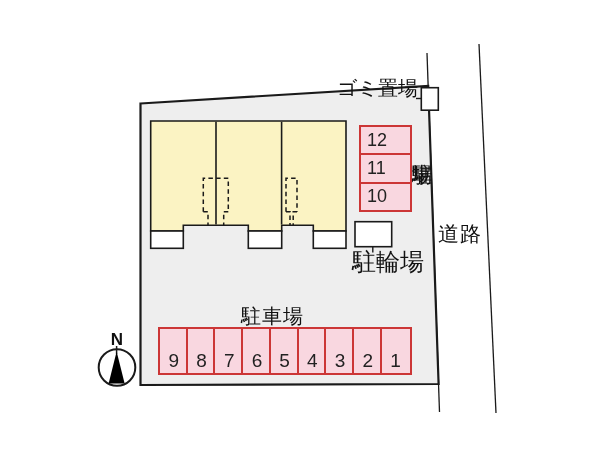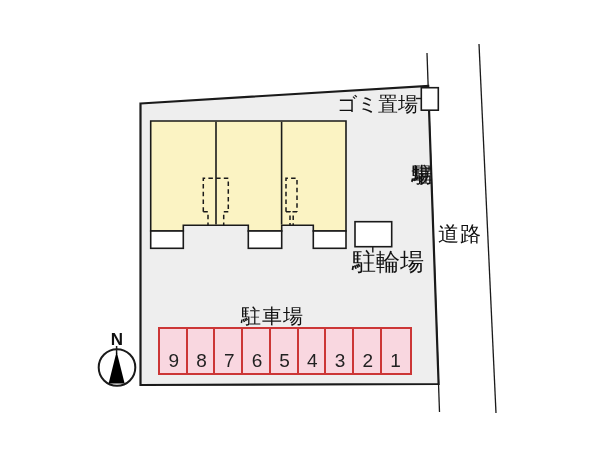--- a/index.html
+++ b/index.html
@@ -2,21 +2,21 @@
 <html><head>
 <meta charset="utf-8">
 <style>
   html,body{margin:0;padding:0;background:#ffffff;}
   #canvas{
     position:relative;width:600px;height:450px;background:#ffffff;overflow:hidden;
     font-family:"Liberation Sans","DejaVu Sans",sans-serif;color:#111;
   }
   #shapes{position:absolute;left:0;top:0;}
   .lbl{position:absolute;white-space:nowrap;color:#111;}
-  .lbl-garbage{left:337px;top:91px;font-size:20px;letter-spacing:0px;text-align:right;}
+  .lbl-garbage{left:337px;top:75px;font-size:20px;letter-spacing:0px;text-align:right;}
   .lbl-road{left:438px;top:220px;font-size:21px;letter-spacing:1px;font-family:Liberation Mono, monospace;}
   .lbl-parking-right{
     left:411px;top:146px;font-size:21px;line-height:22px;
     writing-mode:vertical-rl;text-orientation:upright;letter-spacing:1px;
   }
   .lbl-bicycle{left:352px;top:246px;font-size:24px;}
   .lbl-parking-bottom{left:241px;top:303px;font-size:20px;letter-spacing:1px;}
   .lbl-north{left:105px;top:330px;width:24px;text-align:center;font-size:17px;font-weight:bold;}
 
   .pk-col{
@@ -78,20 +78,27 @@
   <div class="lbl lbl-road">道路</div>
 
   <div class="lbl lbl-parking-right">駐車場</div>
 
   <div class="lbl lbl-bicycle">駐輪場</div>
 
   <div class="lbl lbl-parking-bottom">駐車場</div>
 
   <div class="lbl lbl-north">N</div>
 
+  <div class="pk-col">
+    <div class="divider" style="top:26.3px;"></div>
+    <div class="divider" style="top:54.6px;"></div>
+    <span class="num" style="top:0px;">12</span>
+    <span class="num" style="top:28px;">11</span>
+    <span class="num" style="top:56.3px;">10</span>
+  </div>
 
   <div class="pk-row">
     <div class="divider" style="left:25.7px;"></div>
     <div class="divider" style="left:53.4px;"></div>
     <div class="divider" style="left:81.2px;"></div>
     <div class="divider" style="left:108.9px;"></div>
     <div class="divider" style="left:136.6px;"></div>
     <div class="divider" style="left:164.4px;"></div>
     <div class="divider" style="left:192.1px;"></div>
     <div class="divider" style="left:219.9px;"></div>

